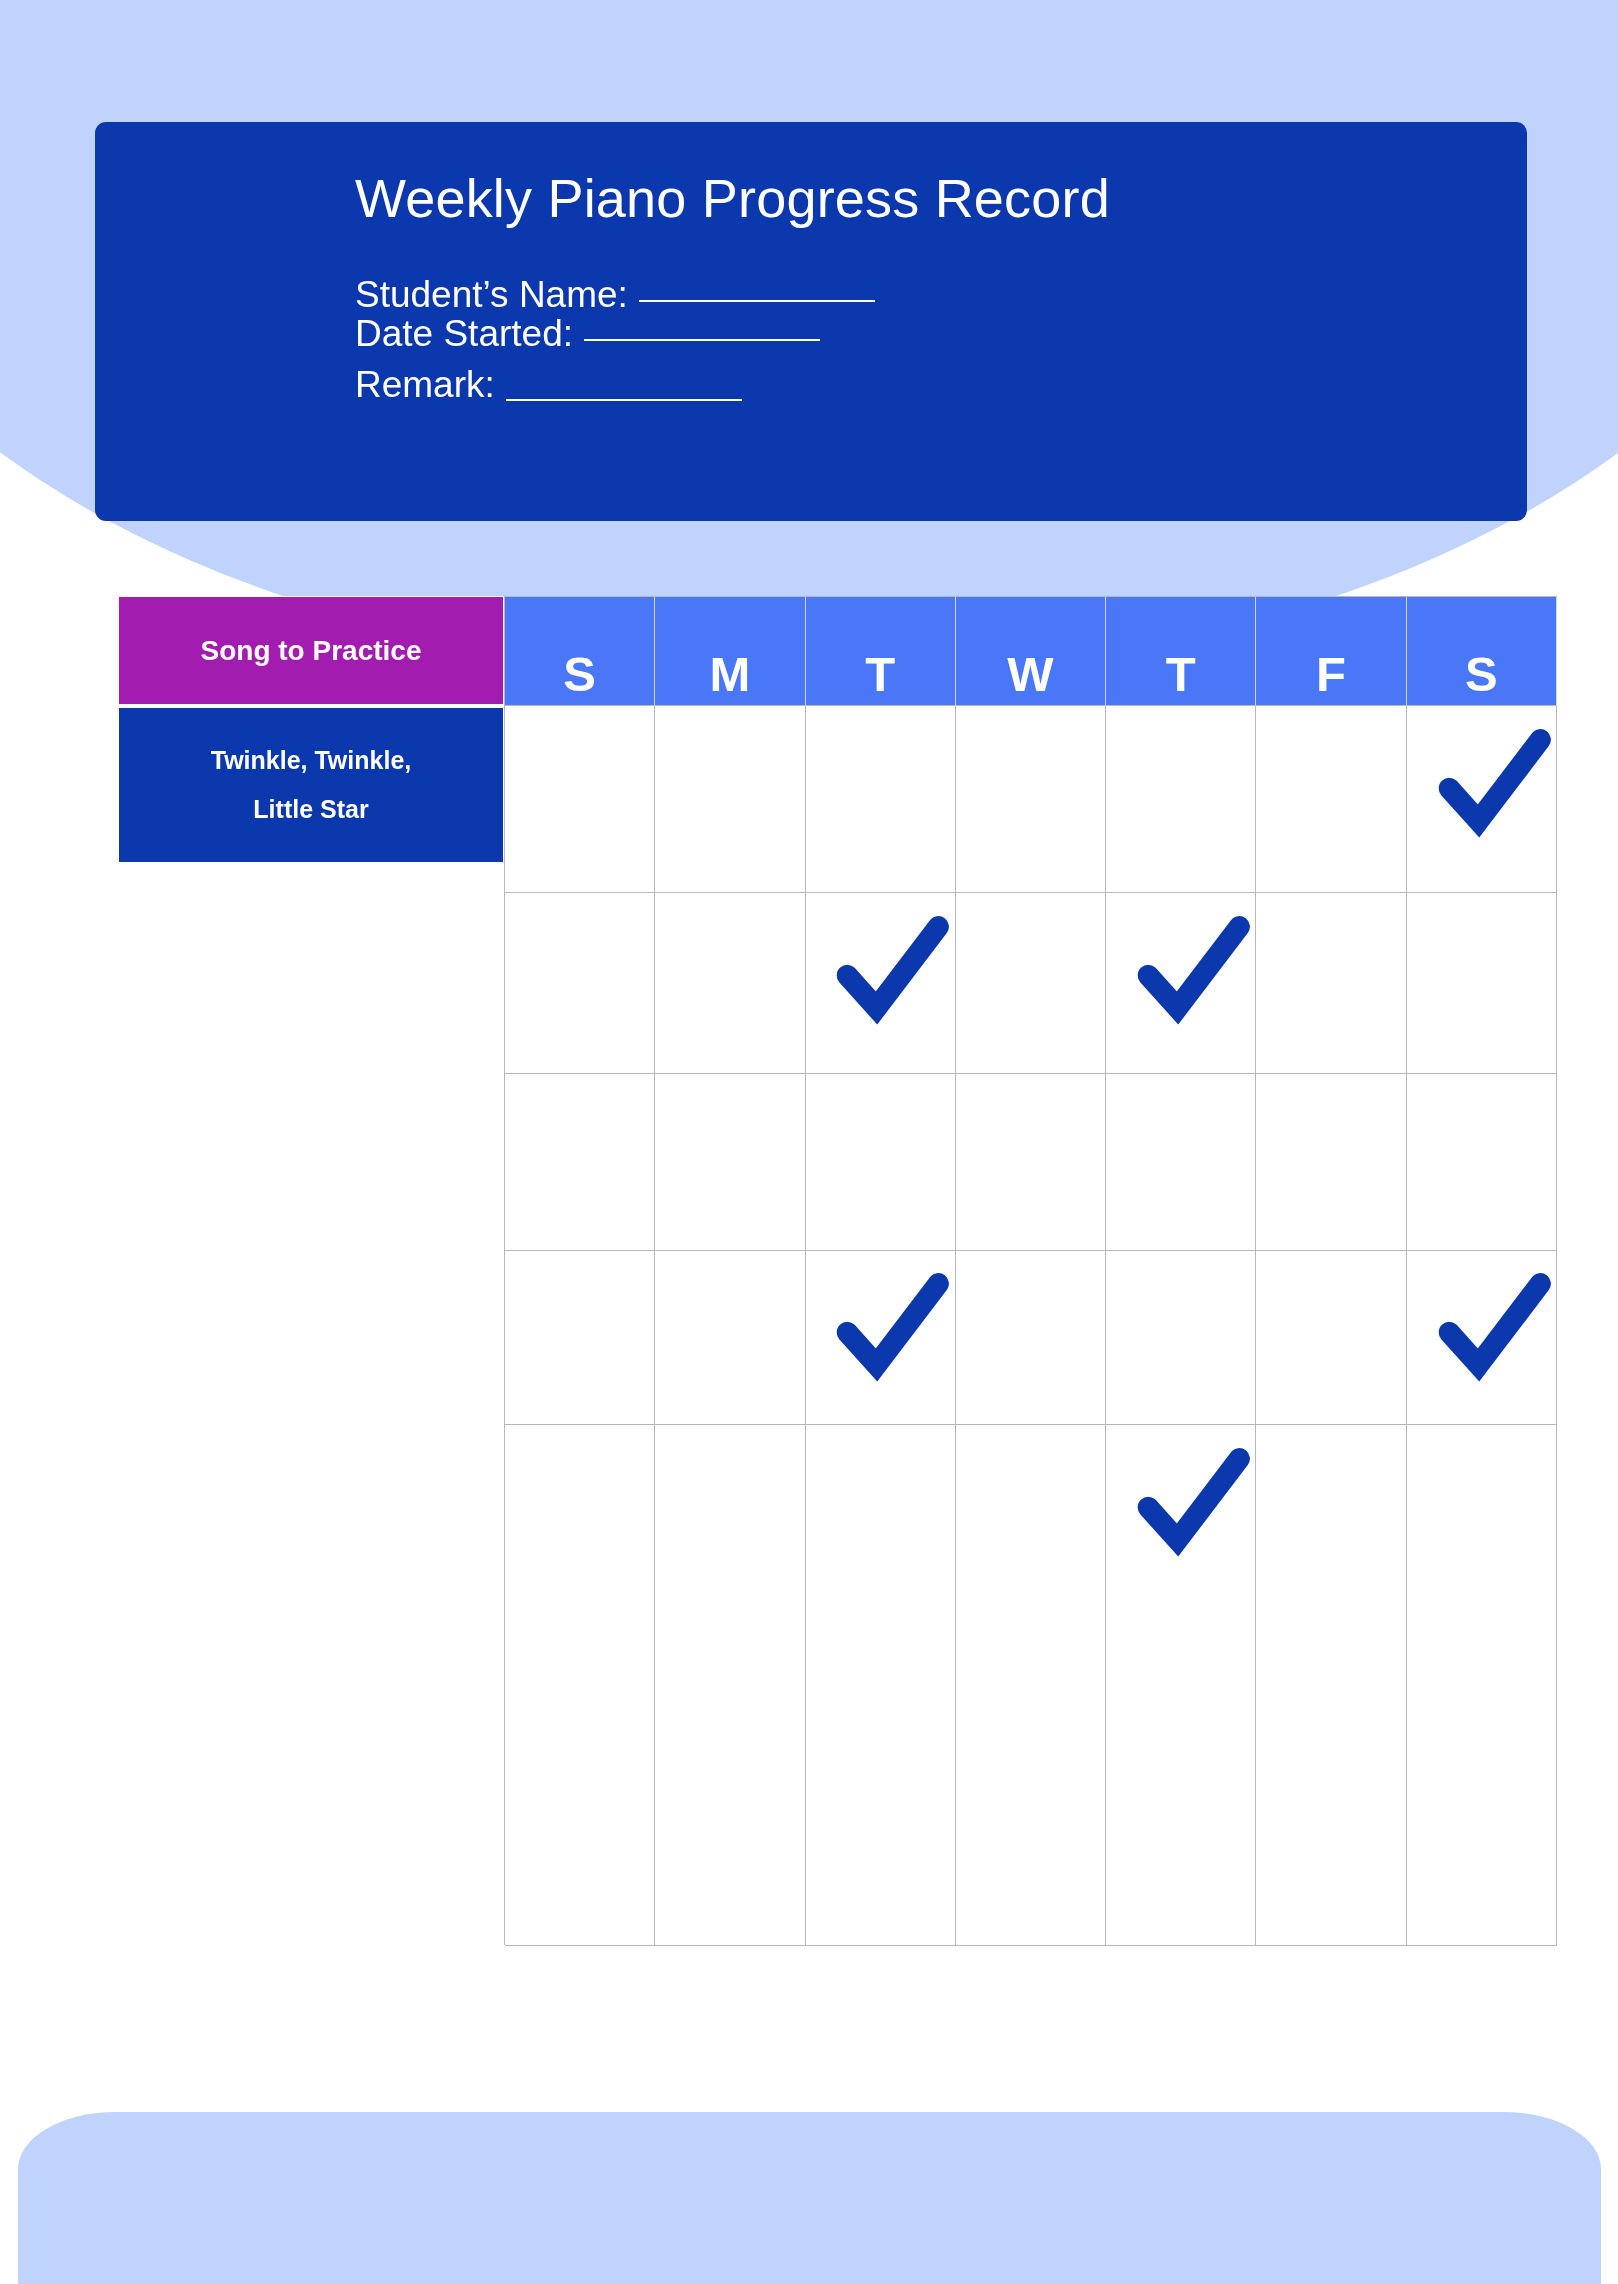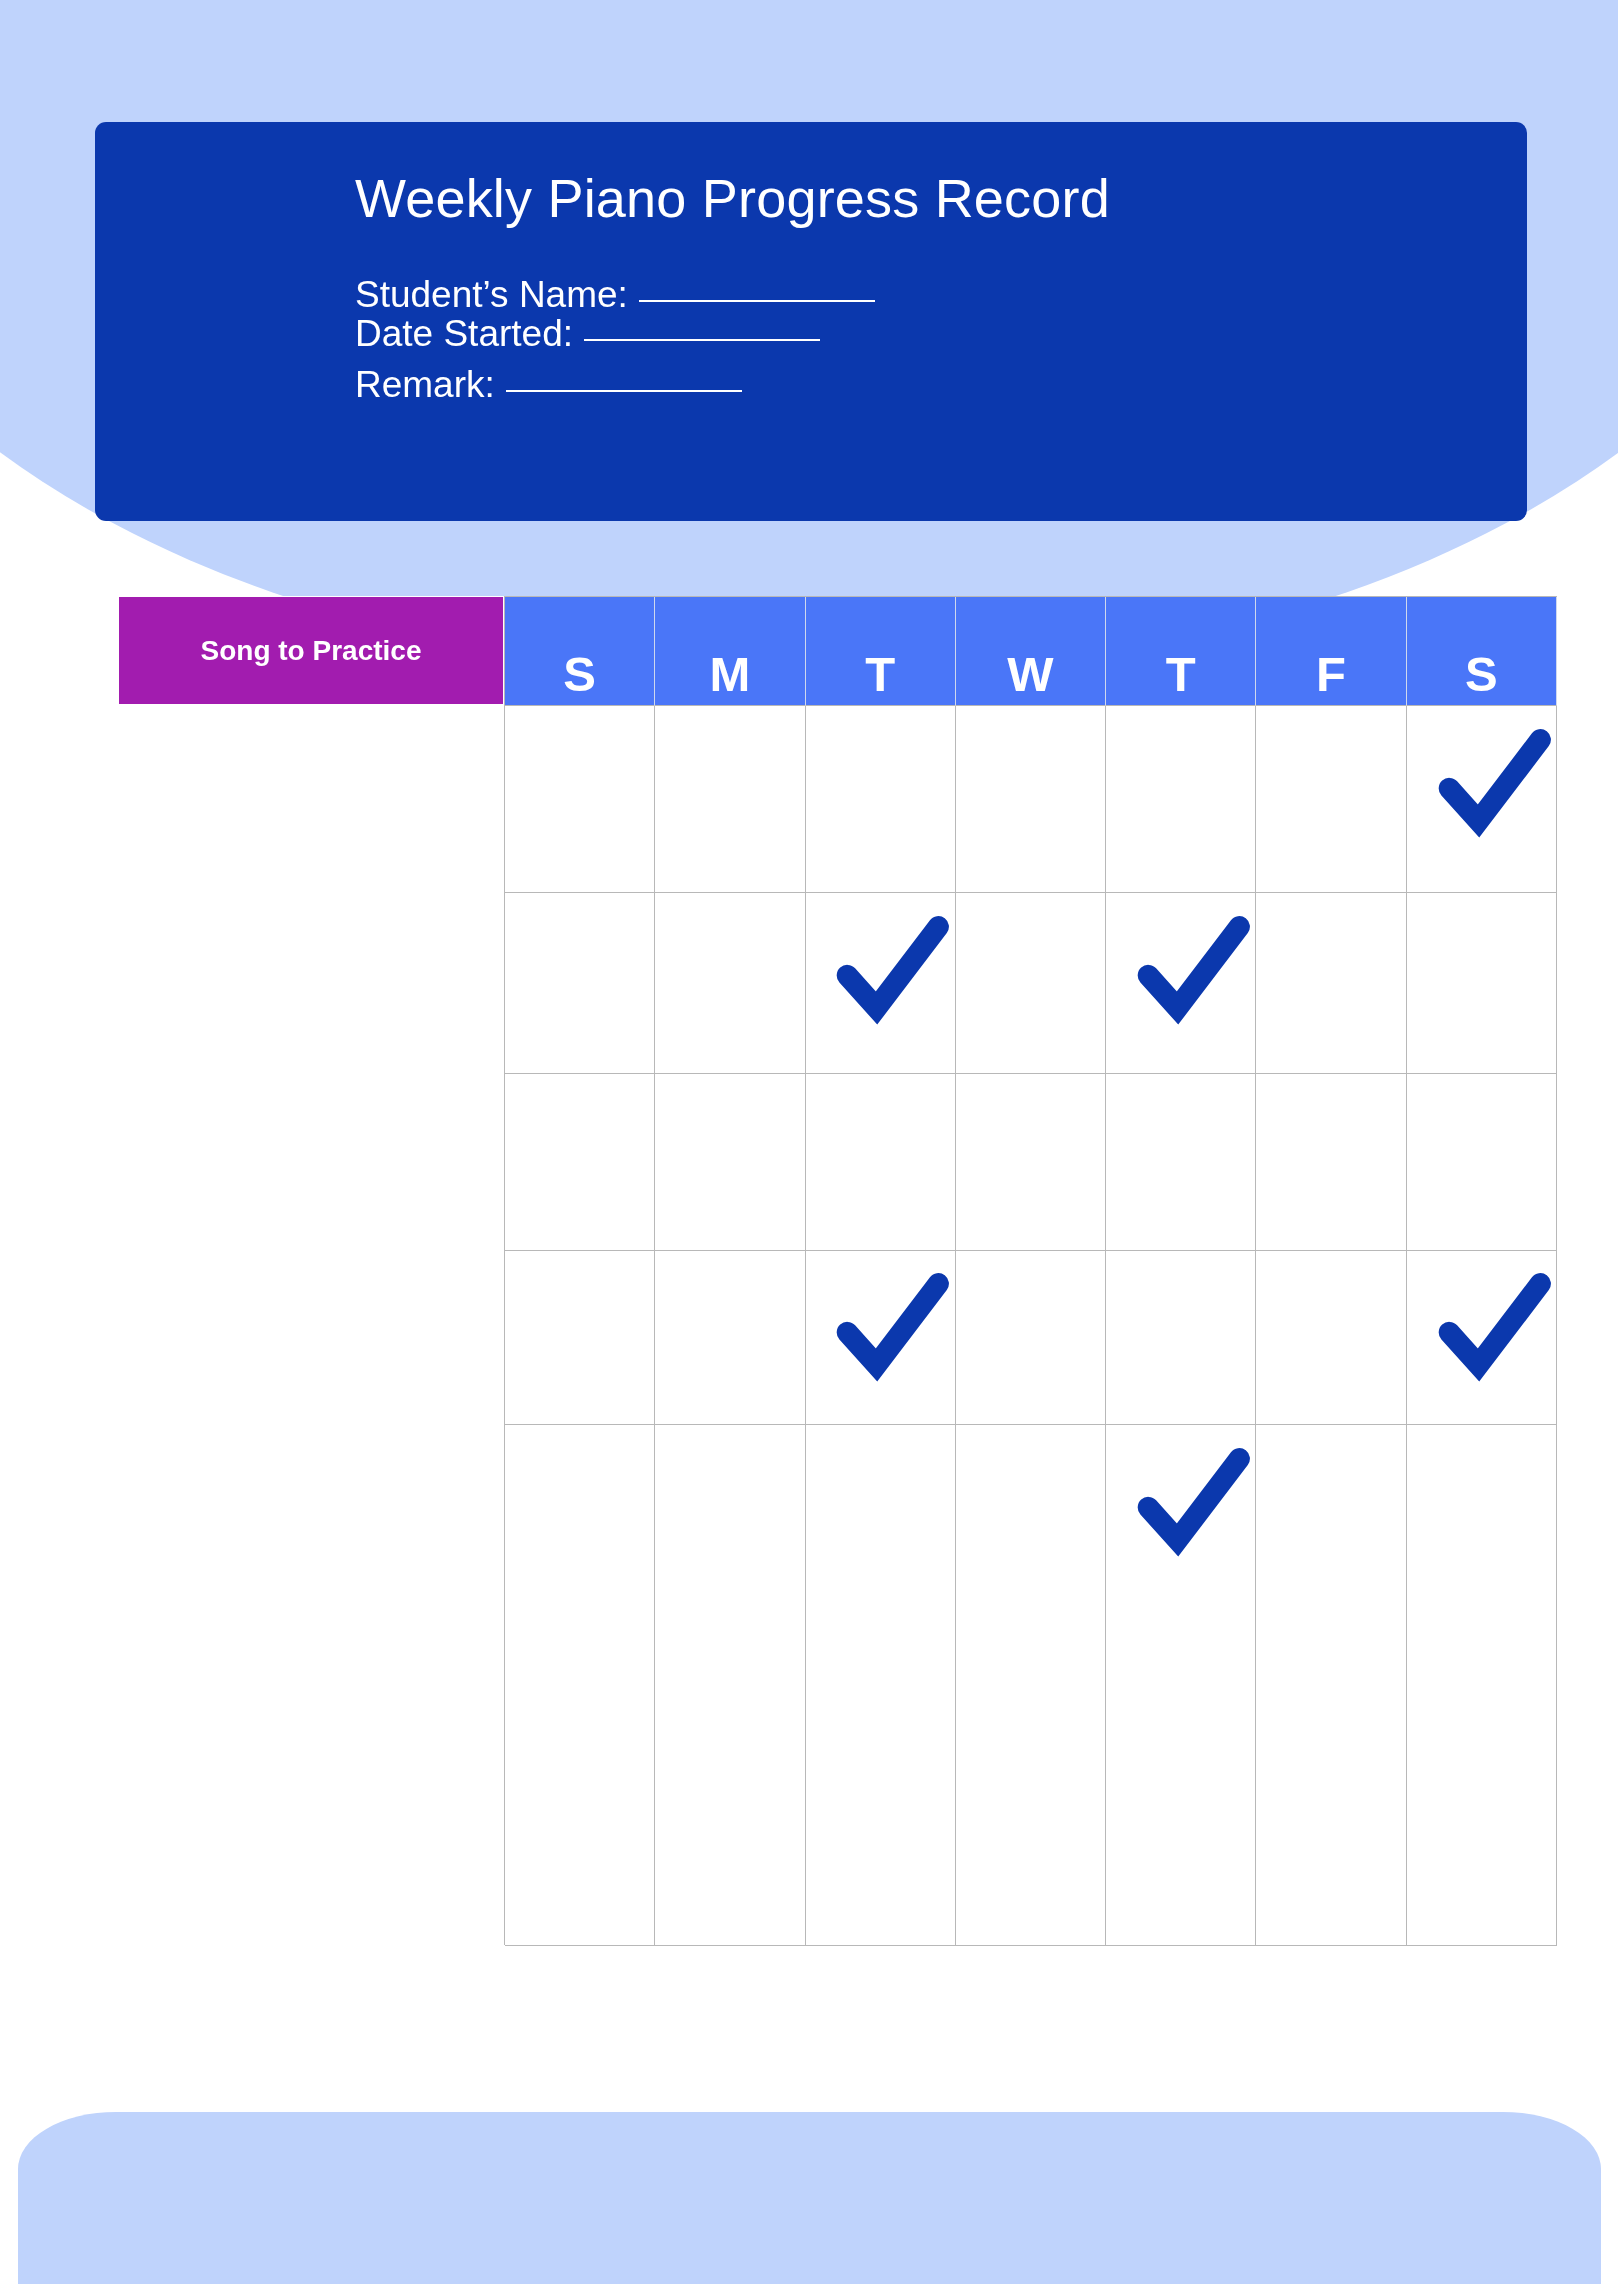--- a/index.html
+++ b/index.html
@@ -34,21 +34,21 @@
     position:absolute;left:260px;
     font-size:37px;color:#ffffff;font-weight:400;white-space:nowrap;
     display:flex;align-items:baseline;
   }
   .form-line .fl-rule{
     display:inline-block;margin-left:11.4px;border-bottom:2.4px solid #ffffff;
     height:0.8px;position:relative;top:-4.9px;
   }
   #form-line-0{top:152px;}
   #form-line-1{top:191px;}
-  #form-line-2{top:242px;}
+  #form-line-2{top:242px;align-items:flex-end;}
   #form-line-0 .fl-rule{width:236px;}
   #form-line-1 .fl-rule{width:236px;}
   #form-line-2 .fl-rule{width:236px;}
 
   
   #practice-table{
     position:absolute;left:118px;top:596px;width:1440px;height:1349px;
   }
   
   #day-grid{
@@ -195,20 +195,24 @@
     <div class="gcell"></div>
     <div class="gcell"></div>
     <div class="gcell"></div>
     <div class="gcell"></div>
     <div class="gcell"></div>
   </div>
 
   <div id="song-col">
     <div id="song-head">Song to Practice</div>
 
+    <div class="song-cell" id="song-cell-0">
+      <span>Twinkle, Twinkle,</span>
+      <span>Little Star</span>
+    </div>
   </div>
 
   <div id="check-layer">
       <div class="check" style="left: 1315px; top: 129px; width: 122px; height: 122px;">
         <svg viewBox="0 0 150 150" width="122" height="122">
           <path d="M20 78 L56 118 L132 18" fill="none" stroke="#0b38ad" stroke-width="26" stroke-linecap="round" stroke-linejoin="miter"></path>
         </svg>
       </div>
       <div class="check" style="left: 713px; top: 316px; width: 122px; height: 122px;">
         <svg viewBox="0 0 150 150" width="122" height="122">

